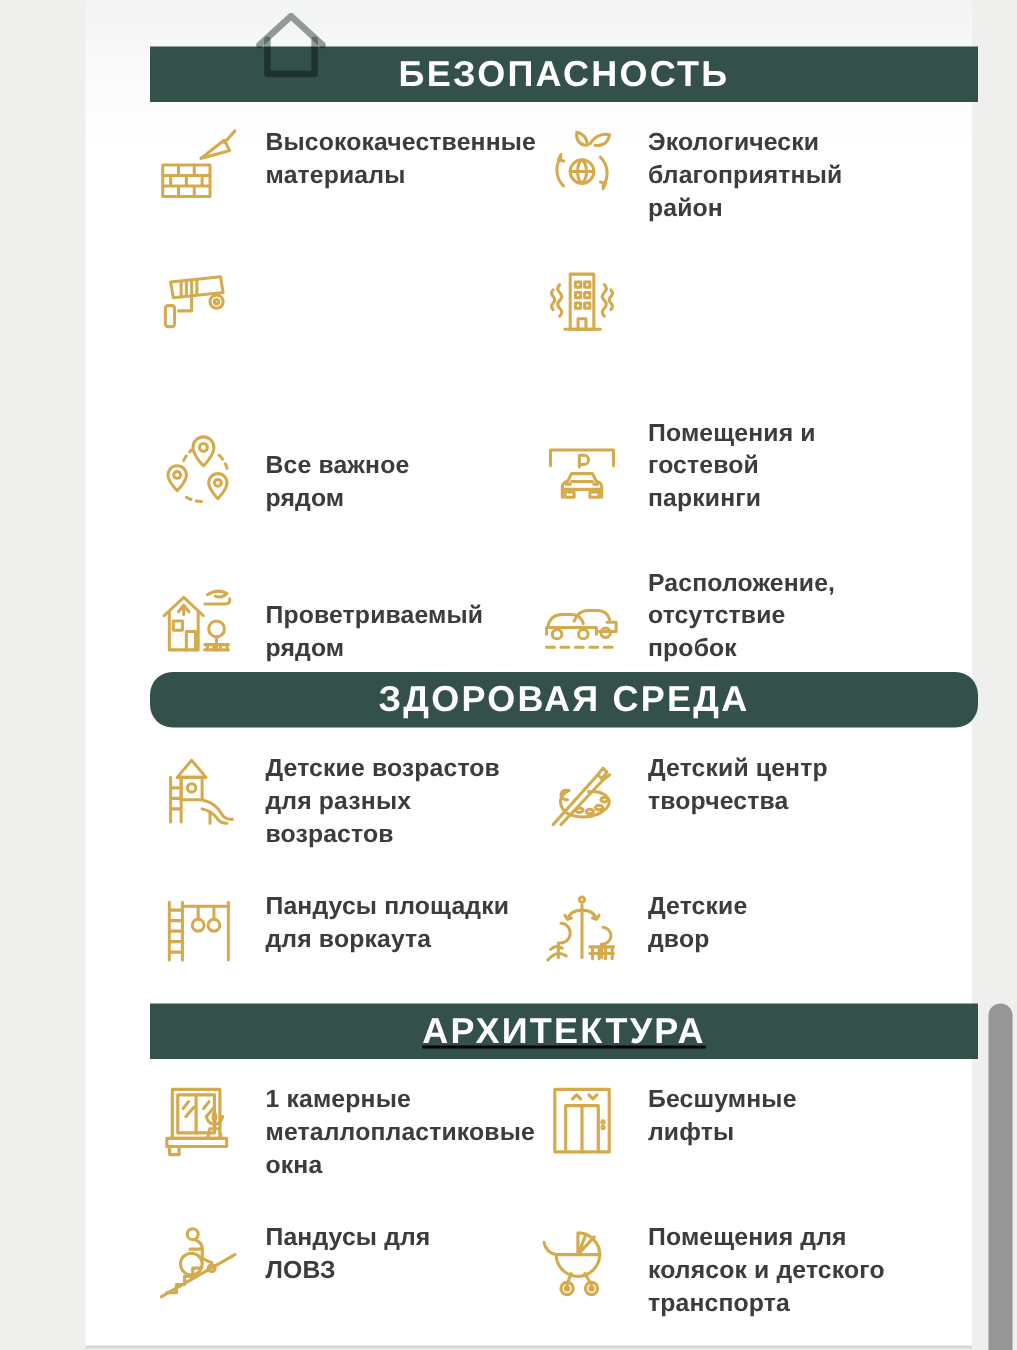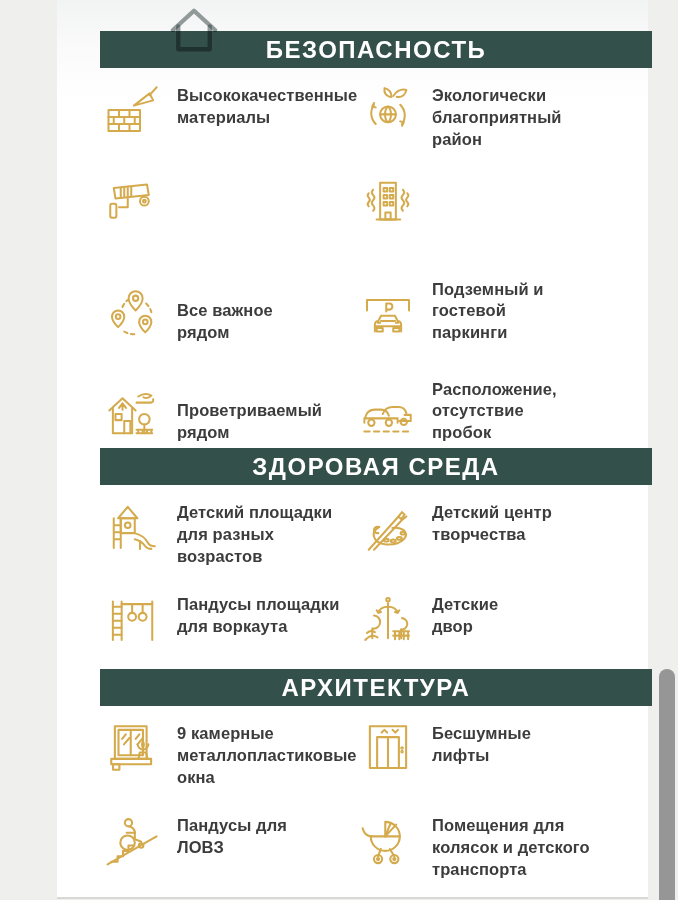--- a/index.html
+++ b/index.html
@@ -155,21 +155,21 @@
               <svg width="58" height="56" viewBox="0 0 64 64">
   <path d="M8 28 L8 16 L56 16 L56 28"></path>
   <path d="M30 20 V29 M30 20 h3.5 a3.5 3.5 0 0 1 0 7 H30"></path>
   <path d="M17 52 v-8 a4 4 0 0 1 4 -4 l3 -6 h16 l3 6 a4 4 0 0 1 4 4 v8"></path>
   <path d="M24 40 h16 M17 46 h30"></path>
   <rect x="19" y="48" width="7" height="4"></rect>
                 <rect x="38" y="48" width="7" height="4"></rect>
   <path d="M20 42 h3 M41 42 h3"></path>
 </svg>
             </span>
-    <span class="item-text">Подземный и
+    <span class="item-text">Помещения и
 гостевой
 паркинги</span>
   </div>
 
   <div class="item">
     <span class="icon-box">
               <svg width="58" height="56" viewBox="0 0 64 64">
   <path d="M5 28 L20 14 L35 28"></path>
   <path d="M9 25 V54 H31 V25"></path>
   <rect x="12" y="32" width="7" height="7"></rect>
@@ -200,37 +200,37 @@
 </svg>
             </span>
     <span class="item-text">Расположение,
 отсутствие
 пробок</span>
   </div>
 </div>
   </div>
 
   <div class="section">
-    <div class="bar" style="background: rgb(52, 80, 75);">
+    <div class="bar" style="background: rgb(52, 80, 75); border-radius: 15px;">
       <span class="bar-title">ЗДОРОВАЯ СРЕДА</span>
     </div>
     <div class="grid">
   <div class="item">
     <span class="icon-box">
               <svg width="58" height="56" viewBox="0 0 64 64">
   <path d="M10 22 V56 M18 22 V56 M10 30 h8 M10 38 h8 M10 46 h8"></path>
   <rect x="18" y="22" width="16" height="17"></rect>
   <circle cx="26" cy="30" r="3.2"></circle>
   <path d="M15 22 L26 9 L37 22 Z"></path>
   <path d="M34 39 q11 3 15 11 q2 4 8 4"></path>
   <path d="M34 46 q8 2 12 8 q2 3 7 3"></path>
   <path d="M40 48 V57"></path>
 </svg>
             </span>
-    <span class="item-text">Детский площадки
+    <span class="item-text">Детские возрастов
 для разных возрастов</span>
   </div>
 
   <div class="item">
     <span class="icon-box">
               <svg width="58" height="56" viewBox="0 0 64 64">
   <path d="M22 32 q-8 4 -6 11 q2 8 14 9 q13 1 20 -6 q6 -6 -1 -11 q-5 -3 -12 -2"></path>
   <path d="M22 32 q-5 -1 -6 3 q0 4 5 4"></path>
   <ellipse cx="30" cy="47" rx="2.8" ry="1.7"></ellipse>
                 <ellipse cx="38" cy="48" rx="2.8" ry="1.7"></ellipse>
@@ -277,38 +277,38 @@
   <path d="M8 48 q4 -4 9 -1"></path>
 </svg>
             </span>
     <span class="item-text">Детские
 двор</span>
   </div>
 </div>
   </div>
 
   <div class="section">
-    <div class="bar" style="background: rgb(52, 80, 75);">
+    <div class="bar" style="background: rgb(52, 80, 75); text-decoration: underline;">
       <span class="bar-title">АРХИТЕКТУРА</span>
     </div>
     <div class="grid">
   <div class="item">
     <span class="icon-box">
               <svg width="58" height="58" viewBox="0 0 64 64">
   <rect x="12" y="8" width="35" height="36"></rect>
   <rect x="16" y="12" width="27" height="28"></rect>
   <path d="M29.5 12 V40"></path>
   <path d="M20 22 l4 -5 M22 28 l6 -7 M35 22 l4 -5 M37 28 l6 -7"></path>
   <rect x="8" y="44" width="44" height="6"></rect>
   <rect x="10" y="50" width="7" height="6"></rect>
   <path d="M38 44 l1.5 -7 h7 l1.5 7"></path>
   <path d="M43 37 v-5 M43 34 q-5 -1 -6 -6 M43 34 q5 -1 6 -6 M43 32 q-2 -4 0 -7 q2 3 0 7"></path>
 </svg>
             </span>
-    <span class="item-text">9 камерные
+    <span class="item-text">1 камерные
 металлопластиковые
 окна</span>
   </div>
 
   <div class="item">
     <span class="icon-box">
               <svg width="58" height="58" viewBox="0 0 64 64">
   <rect x="12" y="8" width="40" height="46"></rect>
   <path d="M20 54 V20 H44 V54"></path>
   <path d="M32 20 V54"></path>

